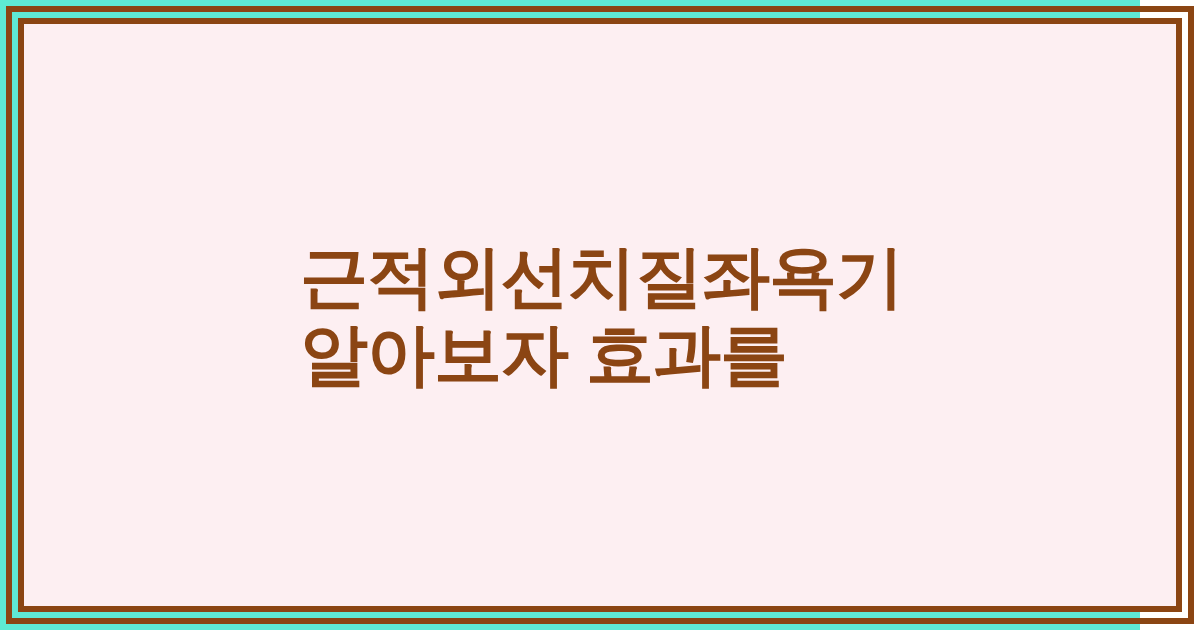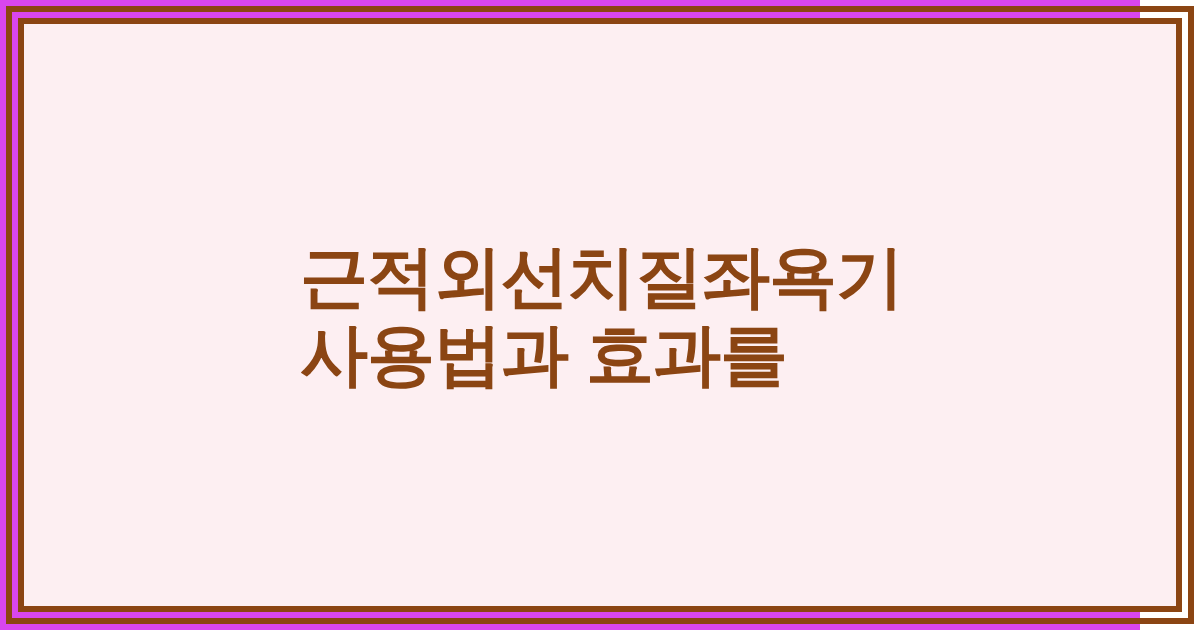--- a/index.html
+++ b/index.html
@@ -14,21 +14,21 @@
     overflow: hidden;
     font-family: "Liberation Sans", "DejaVu Sans", sans-serif;
   }
 
   
   .thumbnail-canvas {
     position: relative;
     box-sizing: border-box;
     width: 1140px;
     height: 630px;
-    background: #d946ef;
+    background: #5eead4;
   }
 
   
   .frame-outer {
     position: absolute;
     box-sizing: border-box;
     left: 6px;
     top: 6px;
     right: 6px;
     bottom: 6px;
@@ -91,21 +91,21 @@
 </style>
 </head>
 <body>
 
 <div class="thumbnail-canvas">
 
   <div class="content-plate">
 
     <h1 class="title-block">
       <span class="title-line">근적외선치질좌욕기</span>
-      <span class="title-line">사용법과 효과를</span>
+      <span class="title-line">알아보자 효과를</span>
     </h1>
 
   </div>
 
   <div class="frame-outer"></div>
 
   <div class="frame-inner"></div>
 
 </div>
 

